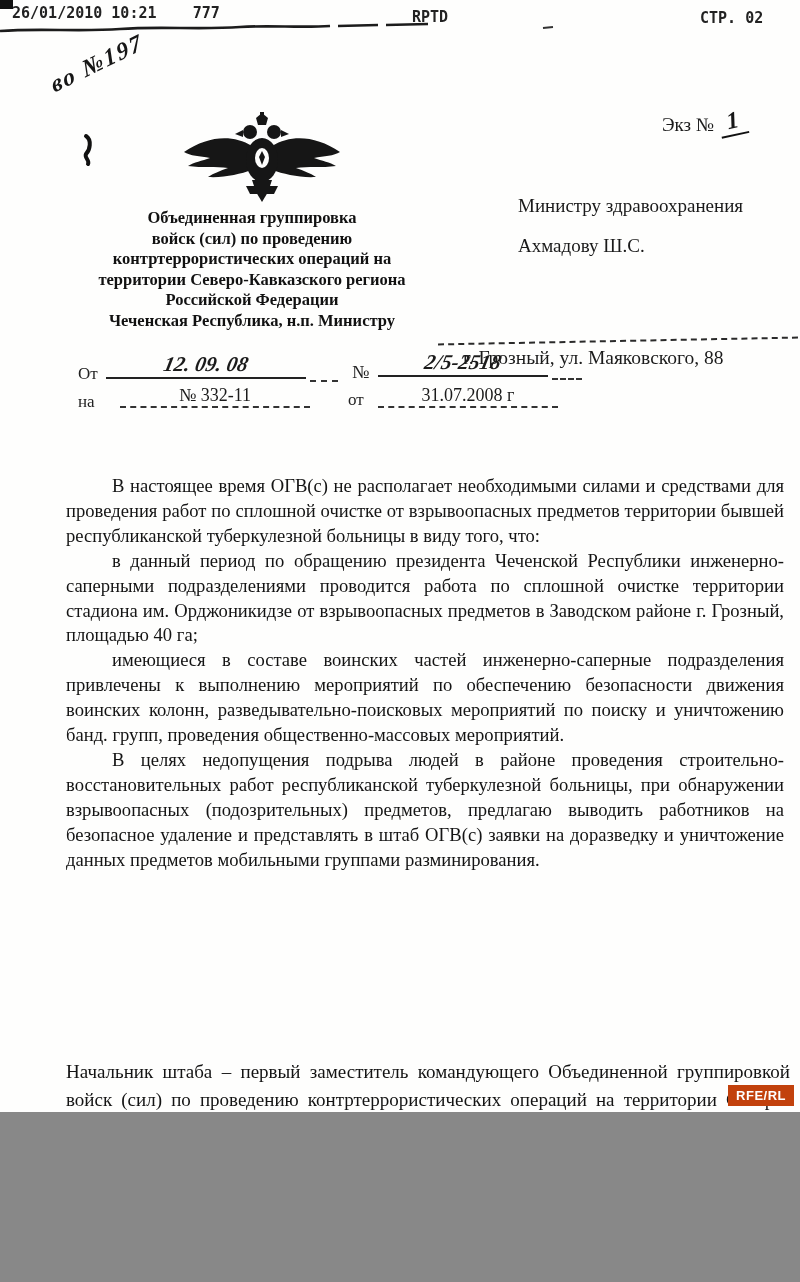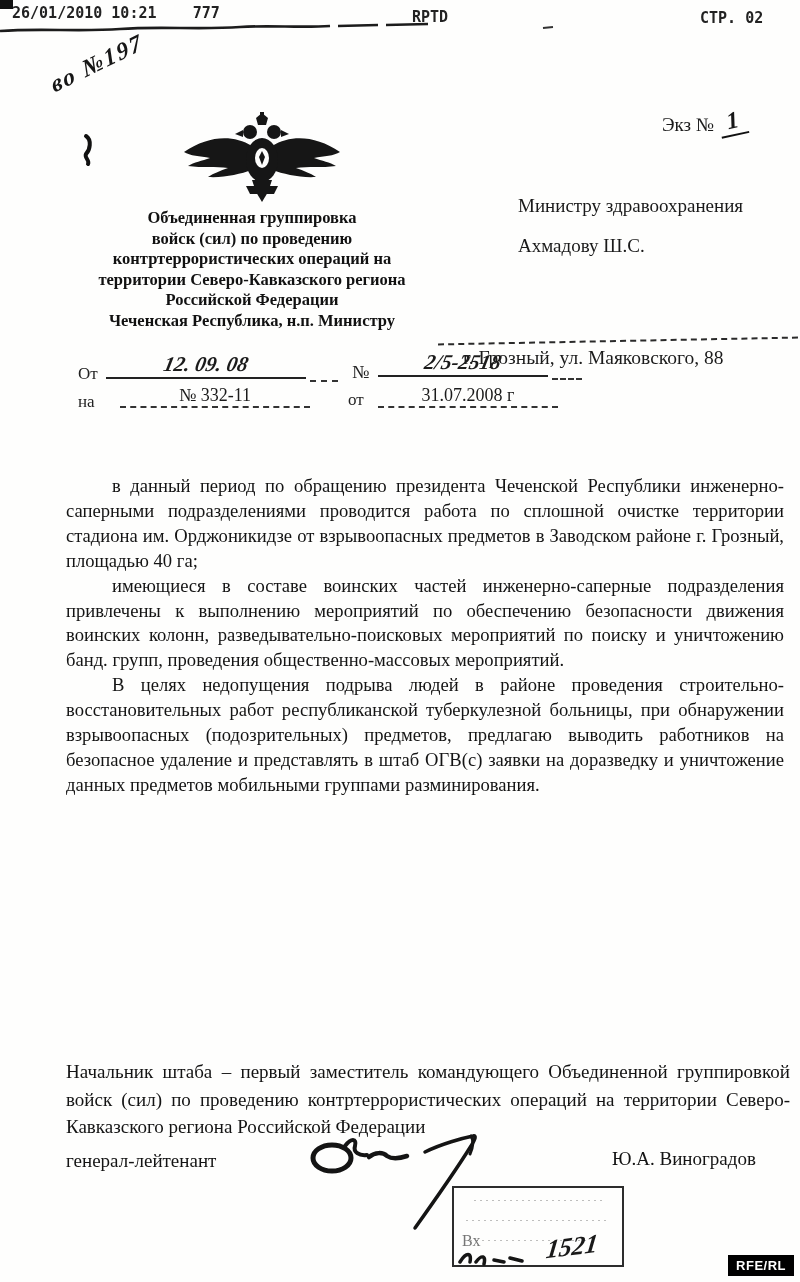--- a/index.html
+++ b/index.html
@@ -1,18 +1,18 @@
 <!DOCTYPE html>
 <html><head>
 <meta charset="utf-8">
 <style>
   * { margin:0; padding:0; box-sizing:border-box; }
   html,body { background:#888; }
   .page {
-    position:relative; width:800px; height:1282px; margin:0 auto;
+    position:relative; width:800px; height:1112px; margin:0 auto;
     background:#fefefd; overflow:hidden; color:#1b1b1b;
     font-family:"Liberation Serif", serif;
   }
   .abs { position:absolute; }
 
   
   .fax-header { font-family:"DejaVu Sans Mono", monospace; font-size:15px; font-weight:bold; color:#222; }
   .corner-mark { left:0; top:0; width:13px; height:9px; background:#111; }
 
   
@@ -42,21 +42,21 @@
 
   
   .stamp { border:2px solid #2d2d2d; }
   .stamp-noise { position:absolute; height:7px; opacity:.38;
     background-image:radial-gradient(#555 1px, transparent 1.3px);
     background-size:6px 5px; }
   .stamp-entry-label { position:absolute; font-size:16px; color:#555; opacity:.8; }
   .stamp-number { position:absolute; font-size:26px; font-style:italic; font-weight:bold;
     transform:rotate(-7deg) skewX(-14deg); color:#191919; }
 
-  .badge { background:#000000; color:#fff; font-family:"Liberation Sans", sans-serif;
+  .badge { background:#c2410c; color:#fff; font-family:"Liberation Sans", sans-serif;
     font-weight:bold; font-size:13px; padding:3px 8px; letter-spacing:.5px; }
 
   svg { display:block; }
 </style>
 </head>
 <body>
 
 <div class="page">
 
   <div class="abs corner-mark"></div>
@@ -132,20 +132,21 @@
     <span class="ref-value-hand">2/5-2518</span>
   </div>
   <div class="abs u-dash" style="left:552px; top:378px; width:30px;"></div>
 
   <div class="abs ref-label" style="left:78px; top:392px;">на</div>
   <div class="ref-cell u-dash" style="left:120px; top:385px; width:190px; font-size:18px;">№ 332-11</div>
   <div class="abs ref-label" style="left:348px; top:390px;">от</div>
   <div class="ref-cell u-dash" style="left:378px; top:385px; width:180px; font-size:18px;">31.07.2008 г</div>
 
   <div class="abs body-text" style="left:66px; top:474px;">
+    <p>В настоящее время ОГВ(с) не располагает необходимыми силами и средствами для проведения работ по сплошной очистке от взрывоопасных предметов территории бывшей республиканской туберкулезной больницы в виду того, что:</p>
     <p>в данный период по обращению президента Чеченской Республики инженерно-саперными подразделениями проводится работа по сплошной очистке территории стадиона им. Орджоникидзе от взрывоопасных предметов в Заводском районе г. Грозный, площадью 40 га;</p>
     <p>имеющиеся в составе воинских частей инженерно-саперные подразделения привлечены к выполнению мероприятий по обеспечению безопасности движения воинских колонн, разведывательно-поисковых мероприятий по поиску и уничтожению банд. групп, проведения общественно-массовых мероприятий.</p>
     <p>В целях недопущения подрыва людей в районе проведения строительно-восстановительных работ республиканской туберкулезной больницы, при обнаружении взрывоопасных (подозрительных) предметов, предлагаю выводить работников на безопасное удаление и представлять в штаб ОГВ(с) заявки на доразведку и уничтожение данных предметов мобильными группами разминирования.</p>
   </div>
 
   <div class="abs sig-par" style="left:66px; top:1058px;">Начальник штаба – первый заместитель командующего Объединенной группировкой  войск (сил) по проведению контртеррористических операций на территории Северо-Кавказского региона Российской Федерации</div>
   <div class="abs rank" style="left:66px; top:1150px;">генерал-лейтенант</div>
   <div class="abs sig-name" style="left:612px; top:1148px;">Ю.А. Виноградов</div>
 
   <svg class="abs" style="left:295px; top:1122px;" width="215" height="125" viewBox="0 0 215 125">

